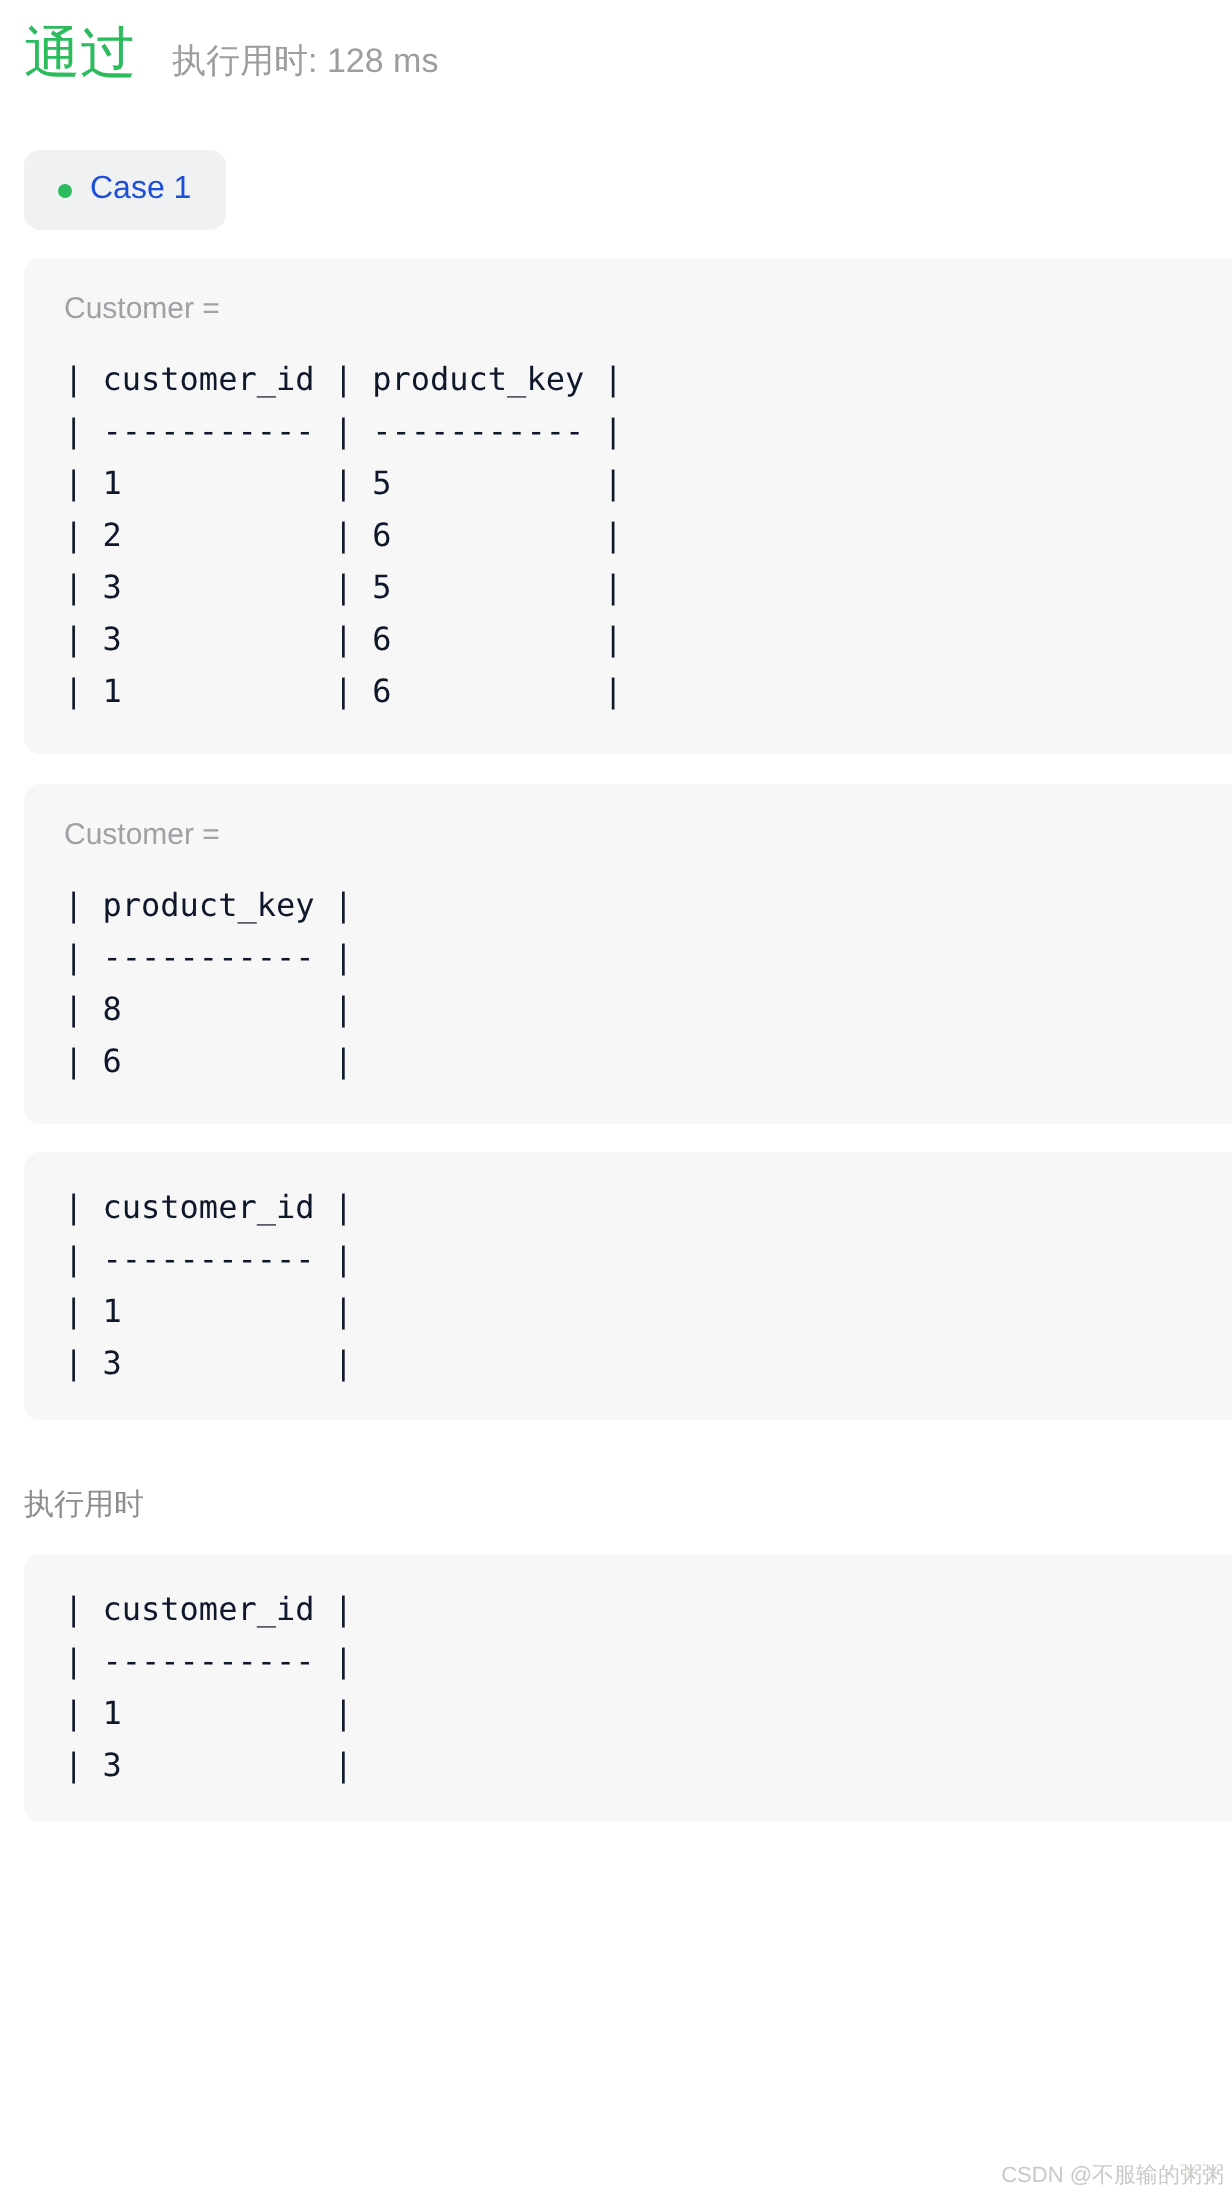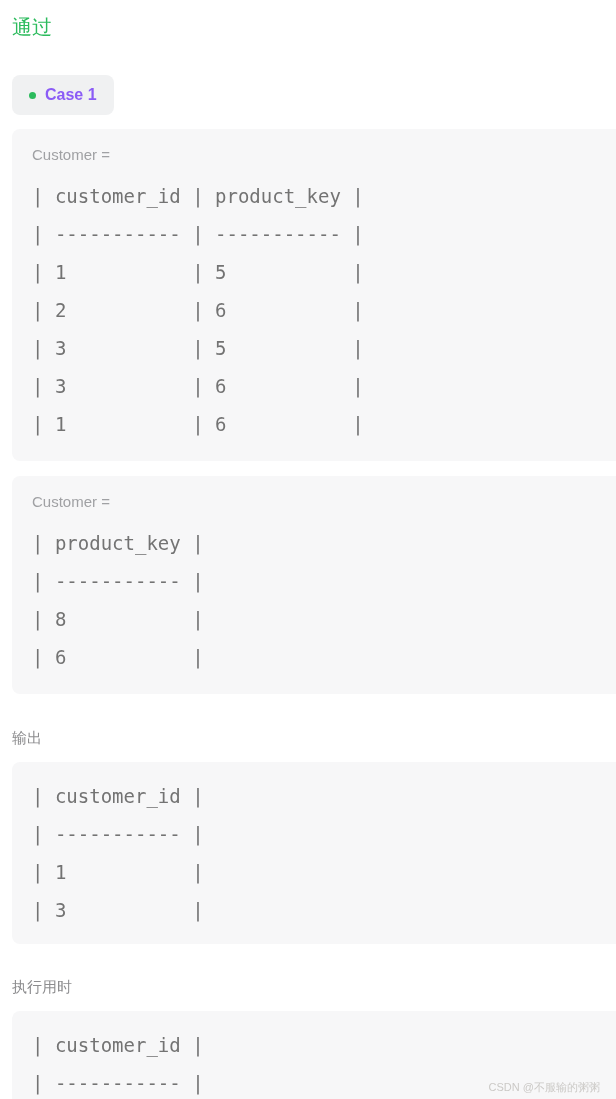--- a/index.html
+++ b/index.html
@@ -18,21 +18,21 @@
   }
   .header {
     padding-top: 12px;
     margin-left: 12px;
     display: flex;
     align-items: baseline;
     height: 30px;
   }
   .status {
     color: #2cbb5d;
-    font-size: 20px;
+    font-size: 28px;
     font-weight: 500;
     line-height: 30px;
   }
   .runtime {
     margin-left: 18px;
     color: #9d9d9d;
     font-size: 17px;
   }
   .case-row {
     margin: 33px 0 0 12px;
@@ -50,22 +50,22 @@
   }
   .case-dot {
     width: 7px;
     height: 7px;
     border-radius: 50%;
     background: #2cbb5d;
     margin-right: 9px;
   }
   .case-label {
     font-size: 16px;
-    font-weight: 700;
-    color: #8b5cf6;
+    font-weight: 400;
+    color: #1d4ed8;
   }
   .section-label {
     margin-left: 12px;
     color: #8d8d8f;
     font-size: 15px;
     line-height: 20px;
   }
   .section-label.first { margin-top: 29px; }
   .section-label.mid   { margin-top: 34px; }
   .section-label.last  { margin-top: 33px; }
@@ -79,41 +79,42 @@
   .code-block.no-label { padding: 15px 20px; }
   .var-label {
     color: #a0a1a4;
     font-size: 15px;
     line-height: 20px;
     margin-bottom: 12px;
   }
   pre.table-text {
     margin: 0;
     font-family: "DejaVu Sans Mono", "Liberation Mono", monospace;
-    font-size: 19px;
-    line-height: 38px;
-    color: #737373;
+    font-size: 16px;
+    line-height: 26px;
+    color: #0f172a;
     white-space: pre;
   }
   .watermark {
     position: absolute;
-    right: 16px;
+    right: 4px;
     bottom: 4px;
     font-size: 11px;
     color: #cbc9c6;
     pointer-events: none;
   }
 </style>
 </head>
 <body>
 
 <div class="page">
 
   <div class="header">
     <span class="status">通过</span>
+    <span class="runtime">执行用时: 128 ms</span>
   </div>
 
   <div class="case-row">
     <button class="case-pill">
       <span class="case-dot"></span>
       <span class="case-label">Case 1</span>
     </button>
   </div>
 
 
@@ -129,21 +130,20 @@
   </div>
 
   <div class="code-block gap">
     <div class="var-label">Customer =</div>
     <pre class="table-text">| product_key |
 | ----------- |
 | 8           |
 | 6           |</pre>
   </div>
 
-  <div class="section-label mid">输出</div>
 
   <div class="code-block no-label">
     <pre class="table-text">| customer_id |
 | ----------- |
 | 1           |
 | 3           |</pre>
   </div>
 
   <div class="section-label last">执行用时</div>
 

